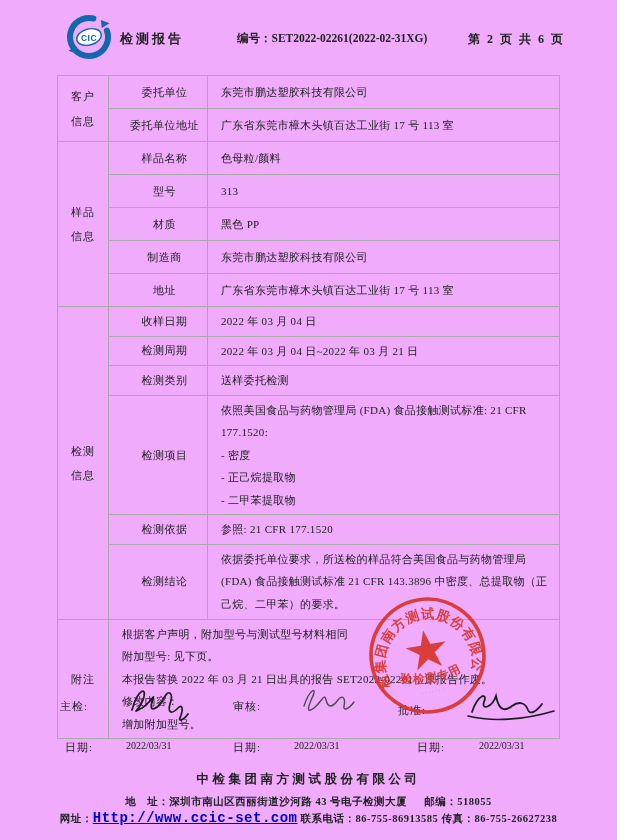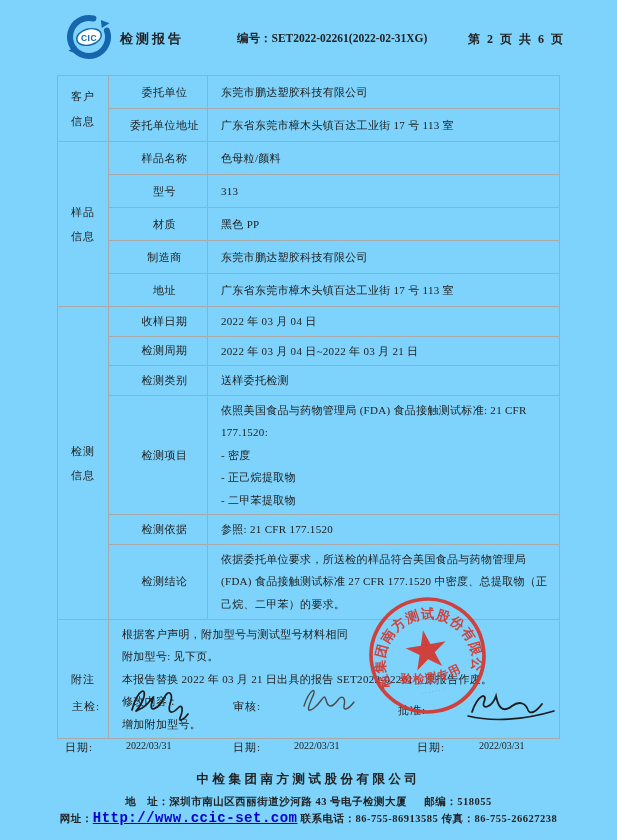--- a/index.html
+++ b/index.html
@@ -1,19 +1,19 @@
 <!DOCTYPE html>
 <html><head>
 <meta charset="utf-8">
 <style>
   * { margin:0; padding:0; box-sizing:border-box; }
   body { background:#e8e8e8; font-family:"Liberation Serif", serif; }
   .page {
     position:relative; width:617px; height:840px; margin:0 auto;
-    background:#7dd3fc; color:#222; overflow:hidden;
+    background:#f0abfc; color:#222; overflow:hidden;
   }
   
   .logo { position:absolute; left:63px; top:12px; width:52px; height:50px; }
   .hdr-title { position:absolute; left:120px; top:30px; font-size:13px; font-weight:bold; letter-spacing:3px; }
   .hdr-no { position:absolute; left:237px; top:31px; font-size:11.5px; font-weight:bold; }
   .hdr-page { position:absolute; left:468px; top:31px; font-size:12px; font-weight:bold; letter-spacing:2px; }
   
   table.report { position:absolute; left:57px; top:75px; width:502px; border-collapse:collapse; table-layout:fixed; font-size:11px; }
   table.report td { border:1px solid #a9a9a9; vertical-align:middle; }
   td.sec { text-align:center; line-height:2.2; letter-spacing:1px; }
@@ -114,35 +114,35 @@
 - 密度
 - 正己烷提取物
 - 二甲苯提取物</td>
     </tr>
     <tr class="h23">
       <td class="fld">检测依据</td>
       <td class="val">参照: 21 CFR 177.1520</td>
     </tr>
     <tr>
       <td class="fld">检测结论</td>
-      <td class="val">依据委托单位要求，所送检的样品符合美国食品与药物管理局 (FDA) 食品接触测试标准 27 CFR 177.1520 中密度、总提取物（正己烷、二甲苯）的要求。</td>
+      <td class="val">依据委托单位要求，所送检的样品符合美国食品与药物管理局 (FDA) 食品接触测试标准 21 CFR 143.3896 中密度、总提取物（正己烷、二甲苯）的要求。</td>
     </tr>
 
     <tr>
       <td class="sec"><span>附注</span></td>
       <td class="val" colspan="2">根据客户声明，附加型号与测试型号材料相同
 附加型号: 见下页。
 本报告替换 2022 年 03 月 21 日出具的报告 SET2022-02261，原报告作废。
 修改内容：
 增加附加型号。</td>
     </tr>
   </tbody>
     </table>
 
-  <div class="sig-label" style="left:72px; top:699px;">主检:</div>
+  <div class="sig-label" style="left:60px; top:699px;">主检:</div>
   <svg class="sig-ink" style="left:118px; top:680px;" width="92" height="44" viewBox="0 0 92 44">
     <path d="M14,30 C20,8 30,6 25,20 C21,31 12,34 24,28 C34,22 38,10 34,22 C30,33 40,30 46,18 C50,9 56,12 52,24 C50,31 52,36 60,28 C64,24 66,28 62,38 C60,42 66,40 70,34" fill="none" stroke="#1c1c1c" stroke-width="1.7" stroke-linecap="round"></path>
   </svg>
 
   <div class="sig-label" style="left:233px; top:699px;">审核:</div>
   <svg class="sig-ink" style="left:288px; top:682px;" width="86" height="40" viewBox="0 0 86 40">
     <path d="M16,24 C22,6 30,4 24,16 C20,25 18,32 26,26 C34,20 36,10 38,18 C40,26 44,26 50,18 C54,12 58,16 56,24 C55,29 60,28 66,20" fill="none" stroke="#4a4a4a" stroke-width="1.4" stroke-linecap="round"></path>
   </svg>
 
   <div class="sig-label" style="left:398px; top:703px;">批准:</div>

